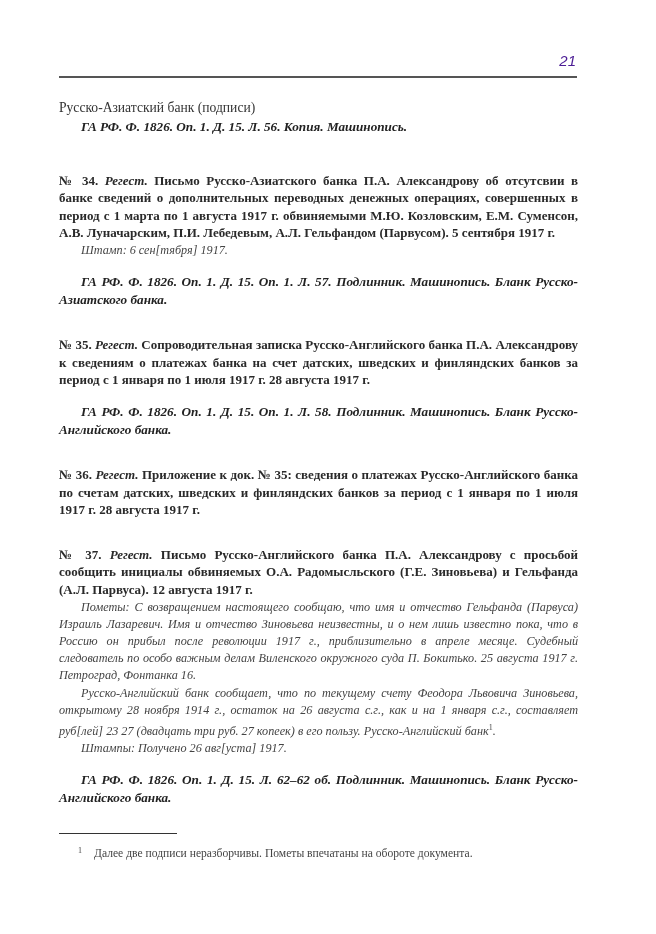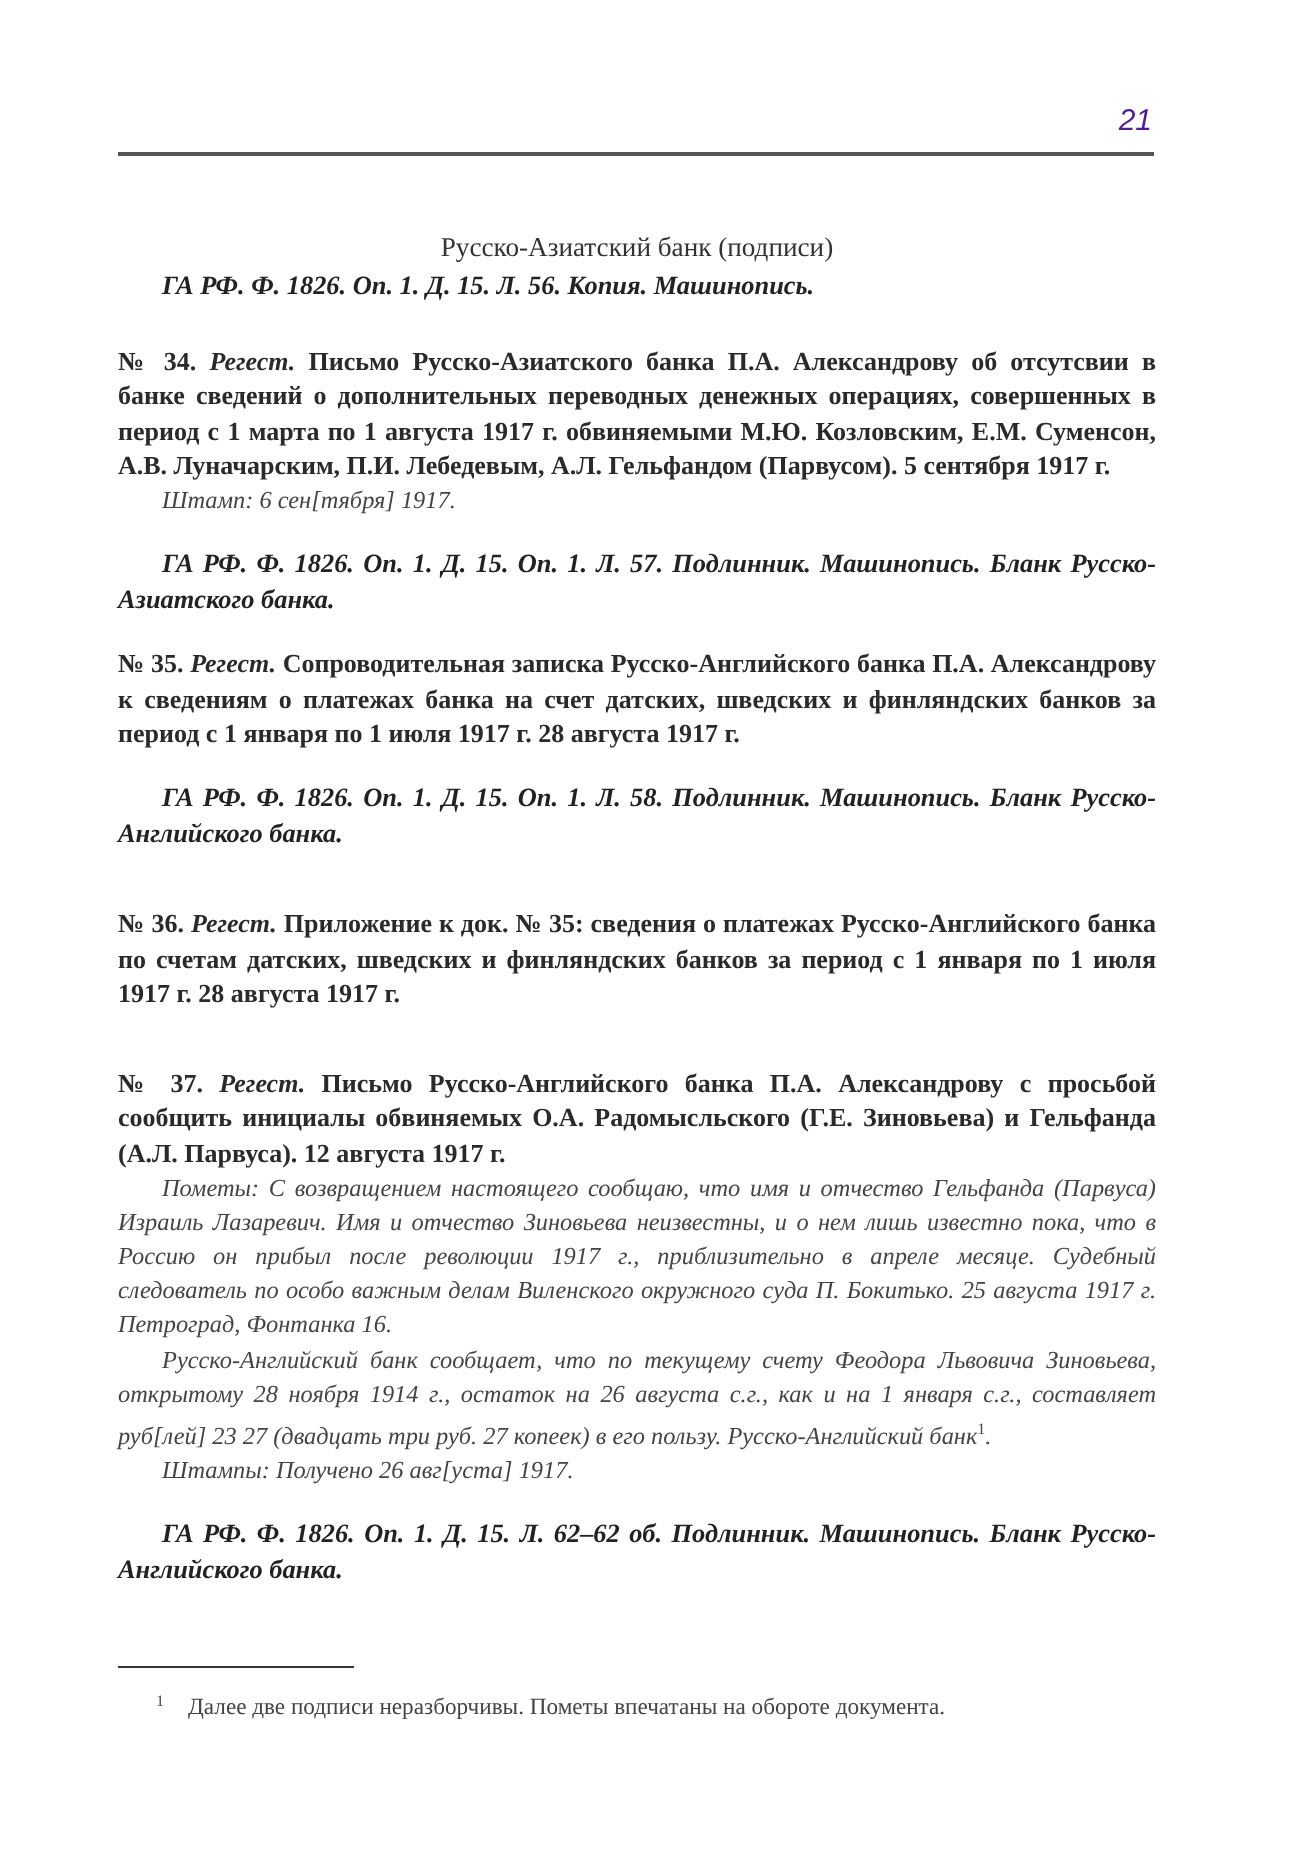--- a/index.html
+++ b/index.html
@@ -4,51 +4,51 @@
 <style>
   html, body { margin: 0; padding: 0; background: #ffffff; }
   body { width: 656px; height: 934px; position: relative; overflow: hidden;
          font-family: "Liberation Serif", "DejaVu Serif", serif; color: #1e1e1e; }
   .page-num { position: absolute; top: 52px; right: 80px; font-family: "Liberation Sans", "DejaVu Sans", sans-serif;
               font-style: italic; font-size: 15px; color: #4c1d95; }
   .head-rule { position: absolute; top: 76px; left: 59px; width: 518px; height: 2px; background: #555; }
   .content { position: absolute; top: 95px; left: 59px; width: 519px; }
   p { margin: 0; }
   .body-text { font-size: 13.6px; line-height: 19.6px; text-align: justify; color: #333; }
-  .signature { font-size: 13.6px; line-height: 19.6px; text-align: center; margin-top: 19px; color: #333; }
+  .signature { font-size: 13.6px; line-height: 19.6px; text-align: left; margin-top: 3px; color: #333; }
   .archive { font-size: 13.2px; line-height: 18px; font-weight: bold; font-style: italic; text-indent: 22px; text-align: justify; color: #222; }
   .regest { font-size: 13px; line-height: 17.6px; font-weight: bold; text-align: justify; color: #2a2a2a; }
   .regest .kw { font-style: italic; }
   .note { font-size: 12.2px; line-height: 17.2px; font-style: italic; text-indent: 22px; text-align: justify; color: #444; }
   .fn-rule { position: absolute; top: 833px; left: 59px; width: 118px; height: 1px; background: #333; }
   .footnote { position: absolute; top: 846px; left: 78px; font-size: 11.6px; color: #444; }
   .footnote sup { font-size: 8px; margin-right: 12px; vertical-align: 4px; }
   .sup { font-size: 8px; vertical-align: 5px; font-style: normal; }
 </style>
 </head>
 <body>
 
 <div class="page-num">21</div>
 <div class="head-rule"></div>
 
 <div class="content">
   <p class="signature">Русско-Азиатский банк (подписи)</p>
   <p class="archive" style="">ГА РФ. Ф. 1826. Оп. 1. Д. 15. Л. 56. Копия. Машинопись.</p>
 
-  <div style="margin-top:20px">
+  <div style="margin-top:36px">
     <p class="regest">
       <span>№ 34.</span>
       <span class="kw">Регест.</span>
       <span>Письмо Русско-Азиатского банка П.А. Александрову об отсутсвии в банке сведений о дополнительных переводных денежных операциях, совершенных в период с 1 марта по 1 августа 1917 г. обвиняемыми М.Ю. Козловским, Е.М. Суменсон, А.В. Луначарским, П.И. Лебедевым, А.Л. Гельфандом (Парвусом). 5 сентября 1917 г.</span>
     </p>
     <p class="note">Штамп: 6 сен[тября] 1917.</p>
     <p class="archive" style="margin-top:14px">ГА РФ. Ф. 1826. Оп. 1. Д. 15. Оп. 1. Л. 57. Подлинник. Машинопись. Бланк Русско-Азиатского банка.</p>
   </div>
 
-  <div style="margin-top:14px">
+  <div style="margin-top:27px">
     <p class="regest">
       <span>№ 35.</span>
       <span class="kw">Регест.</span>
       <span>Сопроводительная записка Русско-Английского банка П.А. Александрову к сведениям о платежах банка на счет датских, шведских и финляндских банков за период с 1 января по 1 июля 1917 г. 28 августа 1917 г.</span>
     </p>
     <p class="archive" style="margin-top:14px">ГА РФ. Ф. 1826. Оп. 1. Д. 15. Оп. 1. Л. 58. Подлинник. Машинопись. Бланк Русско-Английского банка.</p>
   </div>
 
   <div style="margin-top:27px">
     <p class="regest">

